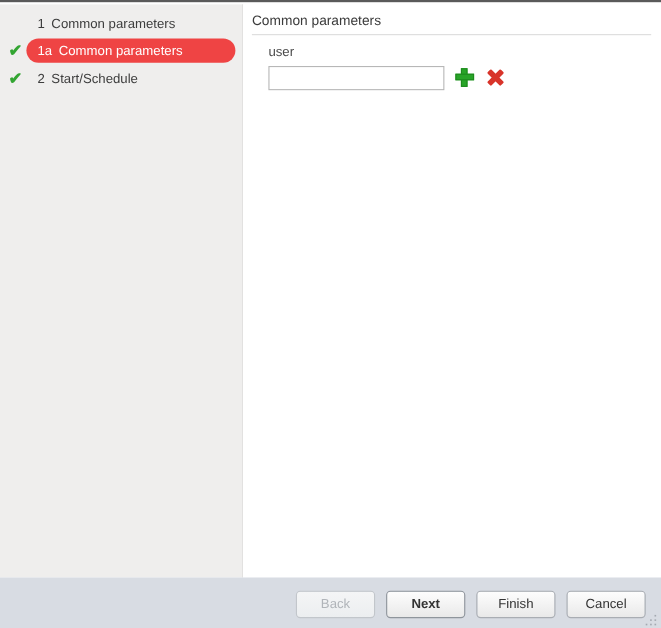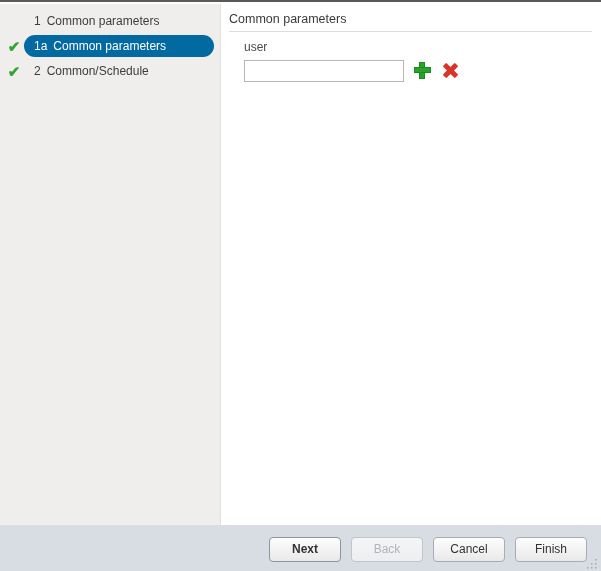--- a/index.html
+++ b/index.html
@@ -71,21 +71,21 @@
   .step-pill {
     display: flex;
     align-items: center;
     height: 22px;
     padding: 0 12px 0 10px;
     border-radius: 11px;
     box-sizing: border-box;
     flex: 0 0 auto;
   }
   .step-pill.selected {
-    background: #0369a1;
+    background: #ef4444;
     min-width: 190px;
   }
 
   .step-num {
     font-size: 12px;
     color: #3d3d3d;
     font-weight: normal;
     margin-right: 6px;
   }
   .step-label {
@@ -266,21 +266,21 @@
         <span class="step-pill selected">
           <span class="step-num">1a</span>
           <span class="step-label">Common parameters</span>
         </span>
       </div>
 
       <div class="step">
         <span class="step-check">✔</span>
         <span class="step-pill">
           <span class="step-num">2</span>
-          <span class="step-label">Common/Schedule</span>
+          <span class="step-label">Start/Schedule</span>
         </span>
       </div>
 
     </div>
 
     <div class="main">
 
       <div class="panel-title">Common parameters</div>
 
       <div class="panel-rule"></div>
@@ -291,24 +291,24 @@
           <input class="text-input" type="text" value="" placeholder="" style="">
           <span class="icon-btn plus-icon"></span>
           <span class="icon-btn x-icon"></span>
         </div>
       </div>
 
     </div>
   </div>
 
   <div class="footer">
+    <button class="btn disabled">Back</button>
     <button class="btn default">Next</button>
-    <button class="btn disabled">Back</button>
+    <button class="btn">Finish</button>
     <button class="btn">Cancel</button>
-    <button class="btn">Finish</button>
 
     <svg class="resize-grip" viewBox="0 0 12 12" xmlns="http://www.w3.org/2000/svg">
       <g fill="#7b8089">
         <rect x="9" y="1" width="1.5" height="1.5"></rect>
         <rect x="9" y="5" width="1.5" height="1.5"></rect>
         <rect x="5" y="5" width="1.5" height="1.5"></rect>
         <rect x="9" y="9" width="1.5" height="1.5"></rect>
         <rect x="5" y="9" width="1.5" height="1.5"></rect>
         <rect x="1" y="9" width="1.5" height="1.5"></rect>
       </g>

